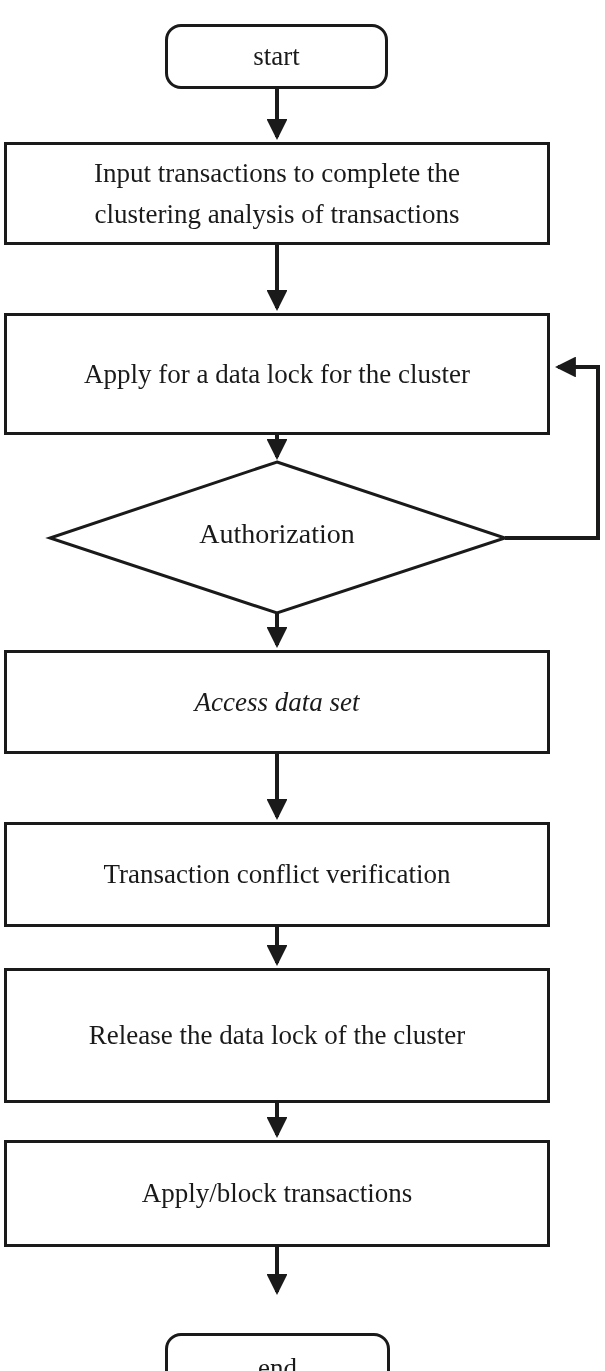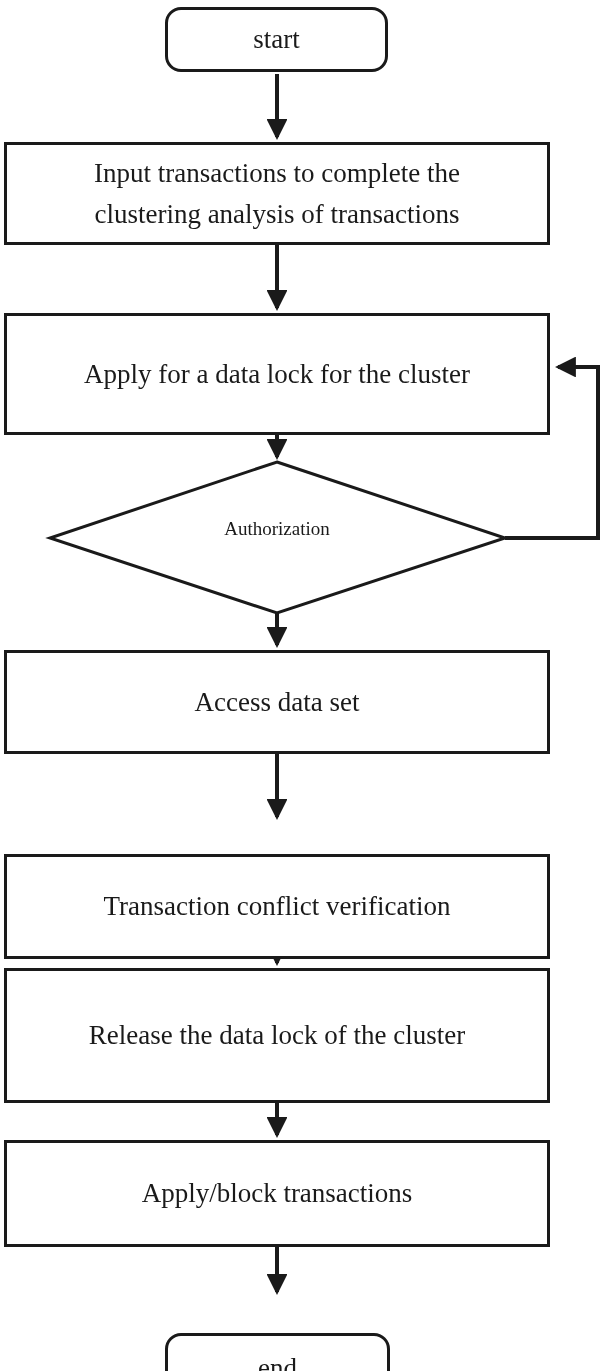--- a/index.html
+++ b/index.html
@@ -38,28 +38,28 @@
     font-size: 27px;
     line-height: 1.5;
   }
   .terminal { border-radius: 16px; }
   .process  { left: 4px; width: 546px; padding: 0 34px; }
   .decision-label {
     position: absolute;
     left: 102px; top: 518px;
     width: 350px;
     text-align: center;
-    font-size: 19px;
+    font-size: 28px;
     pointer-events: none;
   }
-  #n-start   { left: 165px; top: 7px;    width: 223px; height: 65px;  }
+  #n-start   { left: 165px; top: 24px;    width: 223px; height: 65px;  }
   #n-input   { top: 142px;  height: 103px; }
   #n-apply   { top: 313px;  height: 122px; }
-  #n-access  { top: 650px;  height: 104px; }
-  #n-verify  { top: 822px;  height: 105px; margin-top: 32px; }
+  #n-access  { top: 650px;  height: 104px; font-style: italic; }
+  #n-verify  { top: 822px;  height: 105px; }
   #n-release { top: 968px;  height: 135px; }
   #n-commit  { top: 1140px; height: 107px; }
   #n-end     { left: 165px; top: 1297px; width: 225px; height: 70px; margin-top: 36px; }
 </style>
 </head>
 <body>
 
 <div class="canvas">
 
   <svg class="wires" viewBox="0 0 605 1371" aria-hidden="true">

